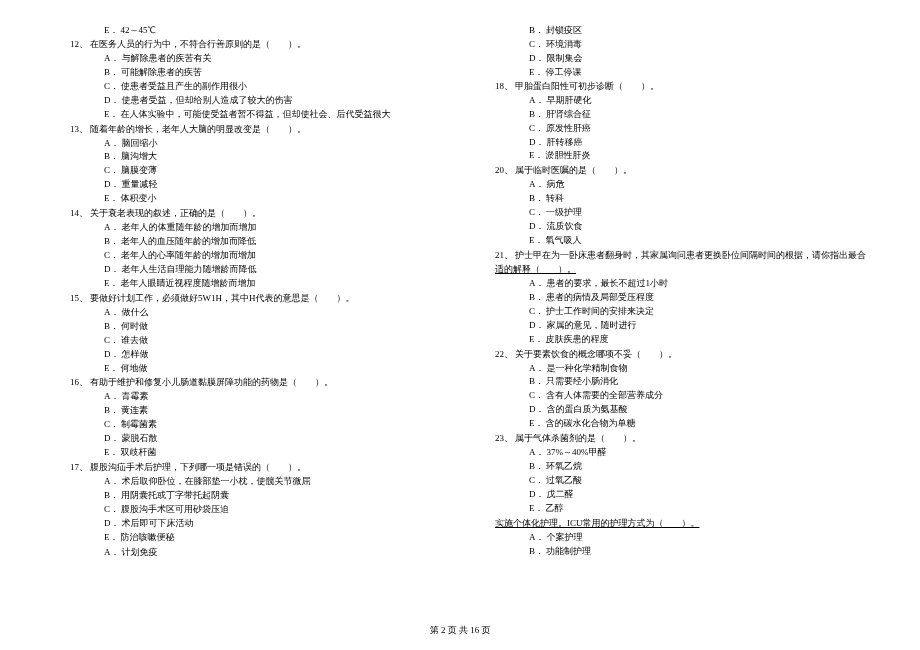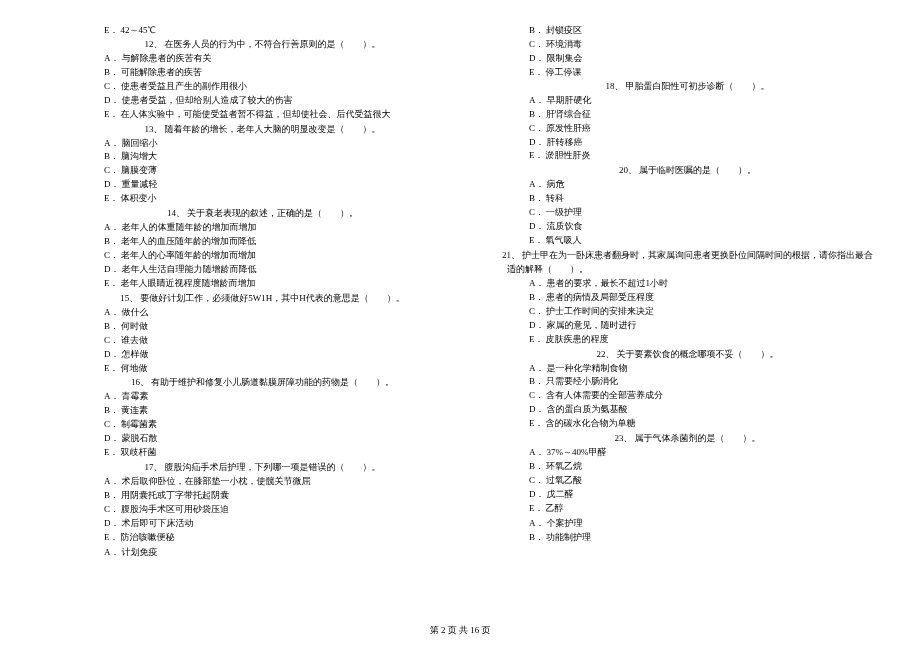--- a/index.html
+++ b/index.html
@@ -20,38 +20,38 @@
       gap: 40px;
     }
     .col {
       flex: 1;
       min-width: 0;
     }
     .q { margin-bottom: 1px; }
     .q-stem {
       display: flex;
       margin-bottom: 0;
-      justify-content: center;
     }
     .q-num {
       flex-shrink: 0;
       margin-right: 2px;
     }
     .q-text { }
     .opts { margin-left: 34px; }
     .opt {
       display: flex;
       margin-bottom: 0;
     }
     .opt-label {
       flex-shrink: 0;
       margin-right: 2px;
     }
     .stem-cont {
-      margin-left: 12px;
+      margin-left: 0;
+      text-decoration: underline;
     }
     .footer {
       position: absolute;
       bottom: 12px;
       left: 0;
       right: 0;
       text-align: center;
       font-size: 9px;
     }
   </style>
@@ -400,20 +400,21 @@
               <span class="opt-label">D．</span>
               <span>戊二醛</span>
             </div>
             <div class="opt">
               <span class="opt-label">E．</span>
               <span>乙醇</span>
             </div>
           </div>
         </div>
         <div class="q">
+          <div class="stem-cont">实施个体化护理。ICU常用的护理方式为（　　）。</div>
           <div class="opts">
             <div class="opt">
               <span class="opt-label">A．</span>
               <span>个案护理</span>
             </div>
             <div class="opt">
               <span class="opt-label">B．</span>
               <span>功能制护理</span>
             </div>
           </div>

